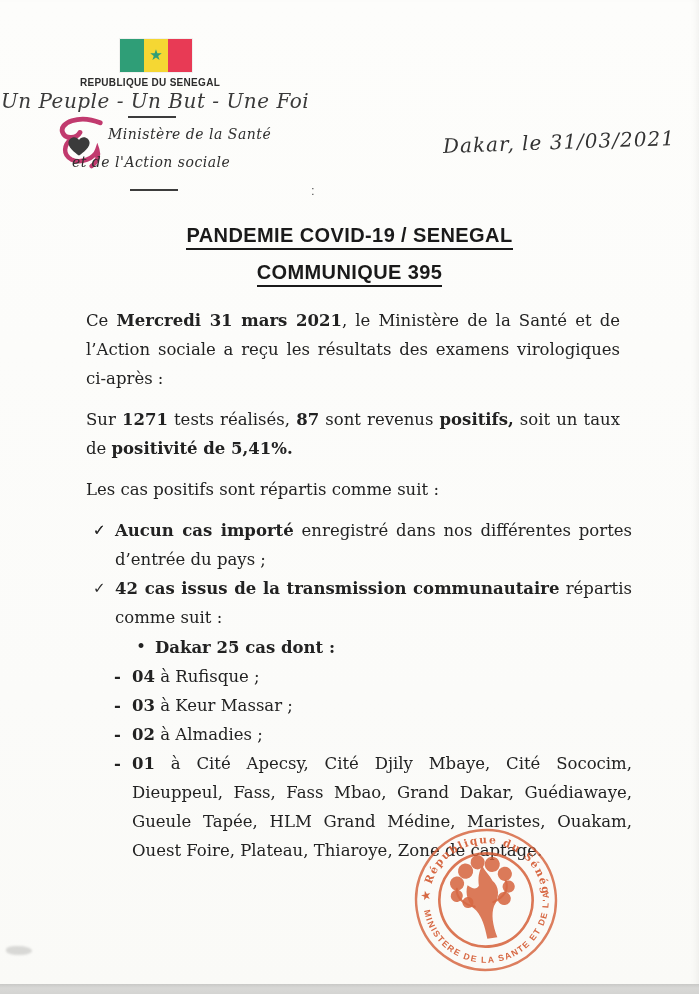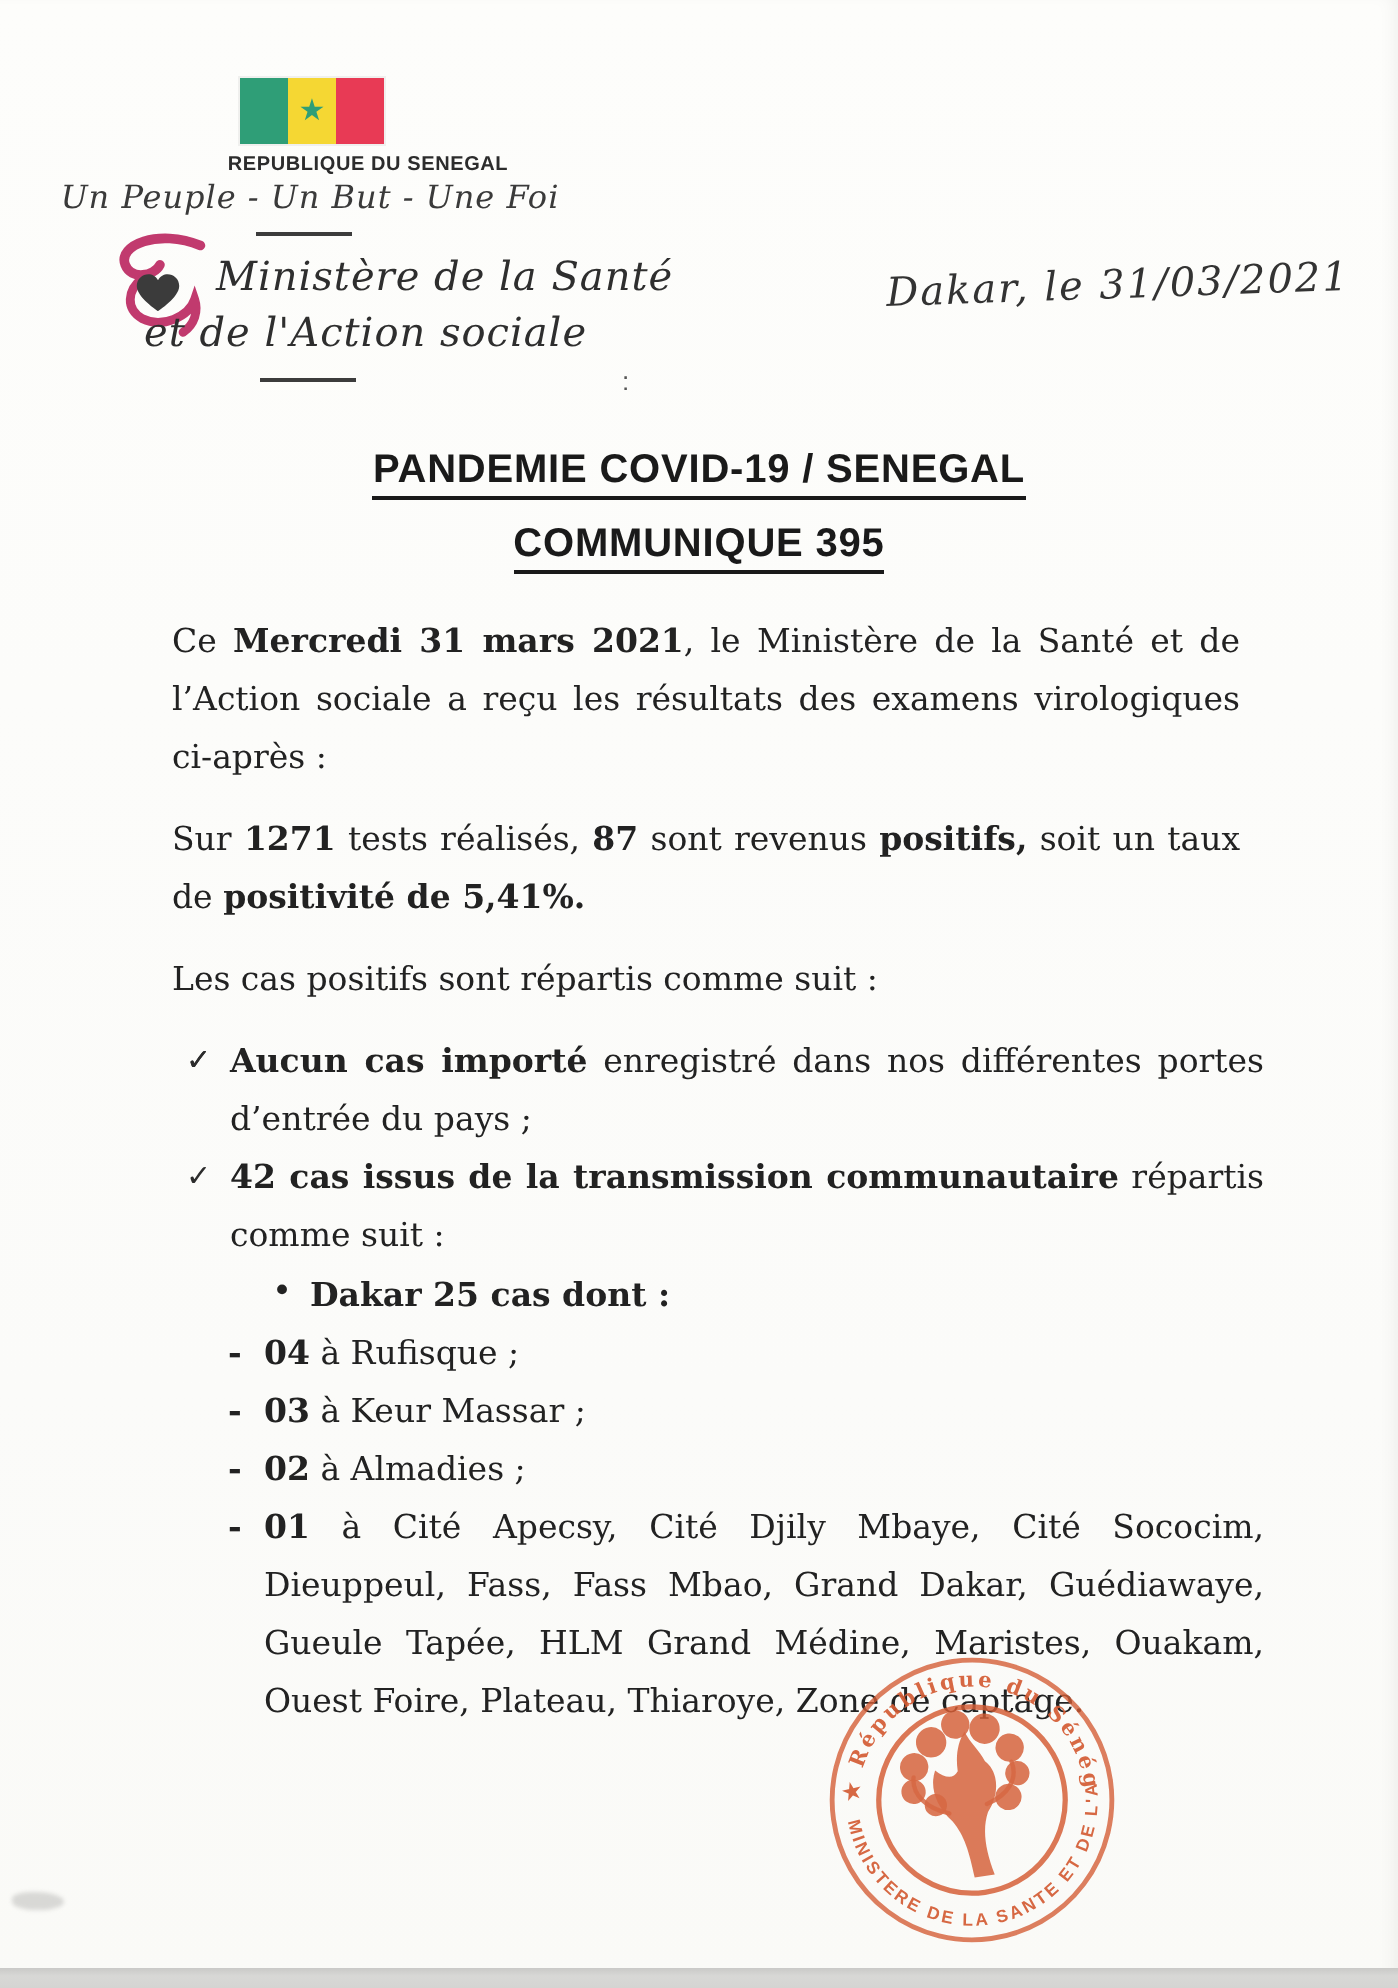--- a/index.html
+++ b/index.html
@@ -17,28 +17,28 @@
   .flag{position:absolute;left:120px;top:39px;width:72px;height:33px;display:flex;
         box-shadow:0 0 0 1px rgba(0,0,0,.05);}
   .band{flex:1;position:relative;}
   .band.green{background:var(--flag-green);}
   .band.yellow{background:var(--flag-yellow);}
   .band.red{background:var(--flag-red);}
   .flag-star{position:absolute;left:50%;top:50%;transform:translate(-50%,-54%);
         color:var(--flag-green);font-size:15px;line-height:1;font-family:"DejaVu Sans",sans-serif;}
   .republic{position:absolute;left:0;top:77px;width:300px;text-align:center;
         font-family:"Liberation Sans",sans-serif;font-weight:bold;font-size:10px;
-        letter-spacing:.3px;color:#2c2c2c;padding-left:34px;}
+        letter-spacing:.3px;color:#2c2c2c;}
   .motto{position:absolute;left:0;top:89px;width:310px;text-align:center;
-        font-style:italic;font-size:16px;color:#3a3a3a;letter-spacing:.5px;}
+        font-style:italic;font-size:20px;color:#3a3a3a;letter-spacing:.5px;}
   .rule{position:absolute;height:2px;background:#3c3c3c;}
   .rule1{left:128px;top:116px;width:48px;}
   .rule2{left:130px;top:189px;width:48px;}
   .ministry-logo{position:absolute;left:50px;top:116px;}
-  .ministry{position:absolute;font-style:italic;font-size:20px;color:#2e2e2e;letter-spacing:.5px;}
+  .ministry{position:absolute;font-style:italic;font-size:14px;color:#2e2e2e;letter-spacing:.5px;}
   .ministry.l1{left:108px;top:126px;}
   .ministry.l2{left:72px;top:154px;}
   .date-line{position:absolute;left:443px;top:130px;font-style:italic;font-size:20px;
         color:#333;letter-spacing:1px;transform:rotate(-2deg);}
   .colon-artifact{position:absolute;left:311px;top:183px;font-size:13px;color:#555;
         font-family:"Liberation Sans",sans-serif;}
   
   .doc-title,.doc-subtitle{position:absolute;left:0;width:699px;text-align:center;
         font-family:"Liberation Sans",sans-serif;font-weight:bold;font-size:20px;
         color:var(--title-ink);letter-spacing:.4px;}

